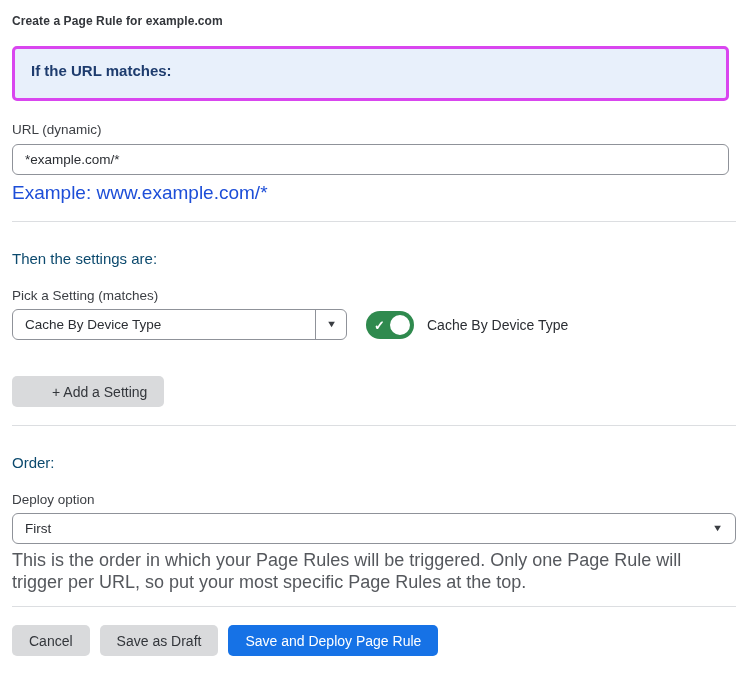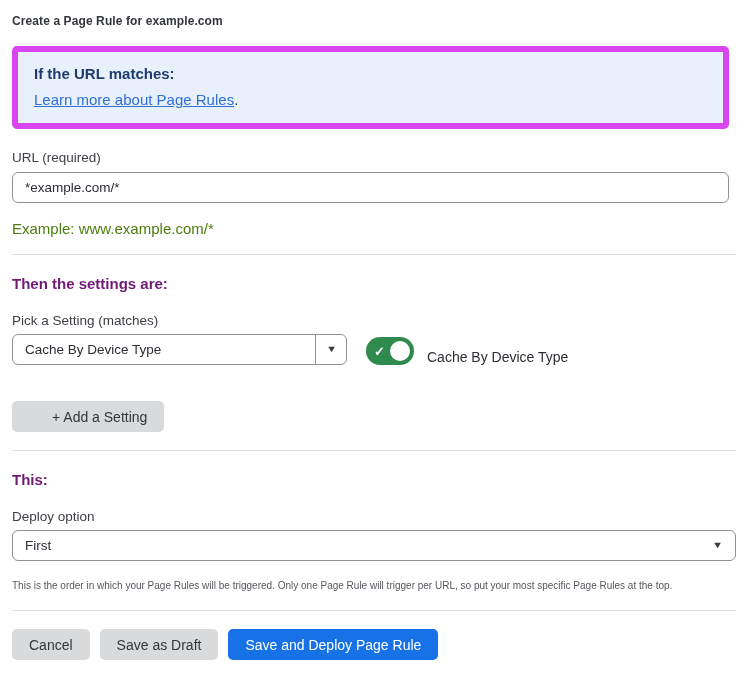--- a/index.html
+++ b/index.html
@@ -15,21 +15,21 @@
   .page-title {
     font-size: 12px;
     font-weight: 700;
     color: #33363b;
     line-height: 26px;
     letter-spacing: 0.1px;
   }
   .info-box {
     margin-top: 12px;
     background: #e8f0fb;
-    border: 6px solid #d946ef;
+    border: 3px solid #d946ef;
     border-radius: 5px;
     padding: 11px 16px 12px 16px;
     font-size: 15px;
     line-height: 22px;
     color: #1e3c6e;
     width: 717px;
   }
   .info-box .info-heading {
     font-weight: 700;
     margin-bottom: 4px;
@@ -53,40 +53,40 @@
     border: 1px solid #8f9299;
     border-radius: 6px;
     padding: 0 12px;
     font-family: "Liberation Sans", sans-serif;
     font-size: 13.5px;
     color: #2b2e33;
     background: #ffffff;
     outline: none;
   }
   .helper-text {
-    margin-top: 17px;
-    font-size: 15px;
-    color: #4d7c0f;
+    margin-top: 7px;
+    font-size: 19px;
+    color: #1d4ed8;
   }
   .divider {
     border: none;
     border-top: 1px solid #dcdee1;
     margin-top: 17px;
     width: 724px;
   }
   .section-heading {
-    margin-top: 20px;
+    margin-top: 28px;
     font-size: 15px;
-    font-weight: 700;
-    color: #701a75;
+    font-weight: 400;
+    color: #0c4a6e;
   }
   .setting-row {
     margin-top: 6px;
     display: flex;
-    align-items: flex-end;
+    align-items: center;
   }
   .select-box {
     display: flex;
     align-items: center;
     height: 31px;
     border: 1px solid #8f9299;
     border-radius: 6px;
     background: #ffffff;
     cursor: pointer;
   }
@@ -161,22 +161,22 @@
     background: #d9dadc;
   }
   .add-setting-btn { margin-top: 36px; padding-left: 40px; }
   .order-select { width: 741px; }
   .order-select .select-caret-inline {
     padding-right: 13px;
     display: flex;
     align-items: center;
   }
   .order-helper {
-    margin-top: 14px;
-    font-size: 10px;
+    margin-top: 5px;
+    font-size: 18px;
     line-height: 22px;
     color: #55585d;
     max-width: 722px;
   }
   .actions-row {
     margin-top: 18px;
     display: flex;
     align-items: center;
   }
   .actions-row .btn + .btn { margin-left: 10px; }
@@ -189,24 +189,23 @@
 </style>
 </head>
 <body>
 
 
 
 <h1 class="page-title">Create a Page Rule for example.com</h1>
 
 <div class="info-box">
   <div class="info-heading">If the URL matches:</div>
-  <div><a class="info-link">Learn more about Page Rules</a><span>.</span></div>
-</div>
-
-<div class="field-label">URL (required)</div>
+</div>
+
+<div class="field-label">URL (dynamic)</div>
 <input class="text-input" type="text" value="*example.com/*" style="">
 <div class="helper-text">Example: www.example.com/*</div>
 
 <hr class="divider">
 
 <div class="section-heading">Then the settings are:</div>
 
 <div class="field-label">Pick a Setting (matches)</div>
 <div class="setting-row">
   <div class="select-box setting-select">
@@ -219,21 +218,21 @@
     <span class="toggle-check">✓</span>
     <span class="toggle-knob"></span>
   </div>
   <span class="toggle-text">Cache By Device Type</span>
 </div>
 
 <button class="btn add-setting-btn">+ Add a Setting</button>
 
 <hr class="divider after-add">
 
-<div class="section-heading">This:</div>
+<div class="section-heading">Order:</div>
 
 <div class="field-label">Deploy option</div>
 <div class="setting-row">
   <div class="select-box order-select">
     <span class="select-value">First</span>
     <span class="select-caret-inline">
       <span class="caret">▼</span>
     </span>
   </div>
 </div>

